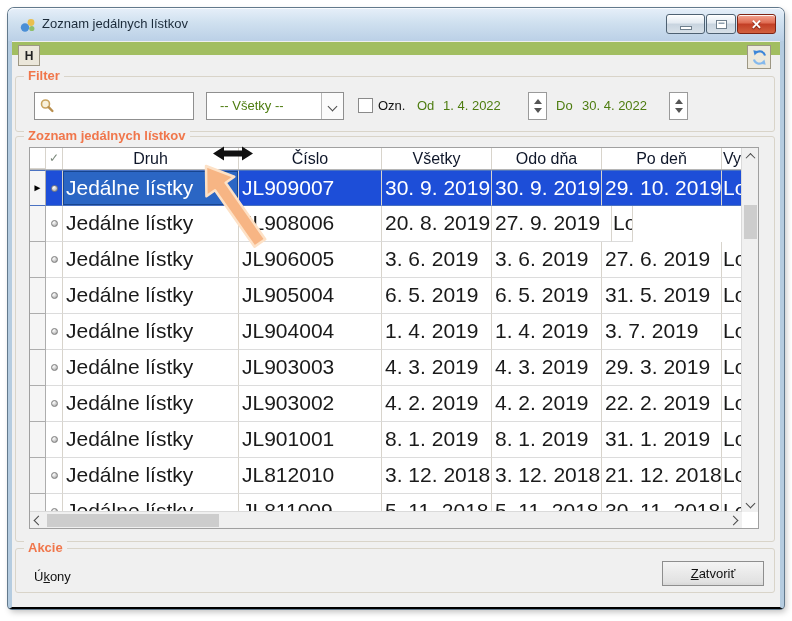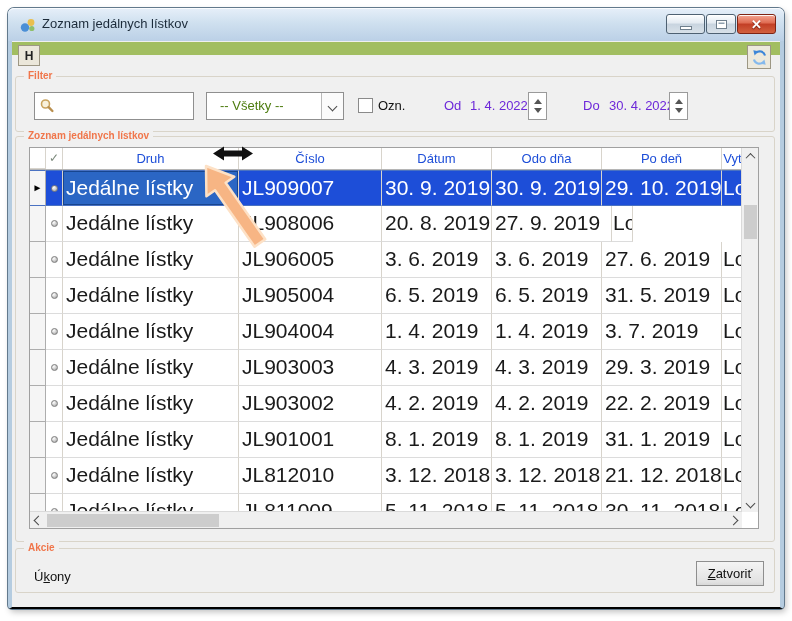--- a/index.html
+++ b/index.html
@@ -38,50 +38,50 @@
   .hbtn { position:absolute; left:6px; top:4px; width:22px; height:21px; z-index:3;
           background:#EBE7DA; border:1px solid #9D9784; font-size:12px; font-weight:bold;
           color:#222; display:flex; align-items:center; justify-content:center; }
   .refreshbtn { position:absolute; right:9px; top:4px; width:24px; height:24px; z-index:3;
           background:#EDE9DC; border:1px solid #9D9784;
           display:flex; align-items:center; justify-content:center; }
 
   
   .group { position:absolute; border:1px solid #D9D4C9; border-radius:3px; }
   .group > .glabel { position:absolute; top:-8px; left:8px; padding:0 4px; background:#F0F0F0;
-                     font-size:10px; font-weight:bold; color:#F0764B; line-height:14px; }
+                     font-size:13px; font-weight:bold; color:#F0764B; line-height:14px; }
   .grp-filter { left:3px; top:35px; width:760px; height:56px; }
   .grp-list   { left:3px; top:95px; width:760px; height:406px; }
   .grp-akcie  { left:3px; top:507px; width:760px; height:45px; }
 
   
   .searchbox { position:absolute; left:18px; top:15px; width:160px; height:28px;
                background:#FFF; border:1px solid #8F8F8F; display:flex; align-items:center; padding-left:4px; }
   .searchbox input { border:none; outline:none; flex:1; font-size:13px; min-width:0;
                      font-family:"Liberation Sans",sans-serif; }
   .combo { position:absolute; background:#FFF; border:1px solid #8F8F8F; height:28px; display:flex; }
   .combo .val { flex:1; font-size:13px; color:#4d7c0f; line-height:26px; padding-left:13px; white-space:nowrap; overflow:hidden; }
   .combo .drop { width:22px; border-left:1px solid #B9B9B9; background:#FBFBFB;
                  display:flex; align-items:center; justify-content:center; }
   .cmb-type { left:190px; top:15px; width:138px; }
   .cmb-period { left:682px; top:15px; width:76px; }
   .cmb-period .val { padding-left:4px; }
   .chk { position:absolute; left:342px; top:21px; width:15px; height:15px; background:#FFF; border:1px solid #8A8A8A; }
   .flabel { position:absolute; font-size:13px; color:#111; top:21px; white-space:nowrap; }
-  .fgray { color:#6d28d9;margin-left:27px; }
+  .fgray { color:#4d7c0f; }
   .spin { position:absolute; top:15px; width:19px; height:28px; background:#FFF; border:1px solid #9A9A9A;
           display:flex; flex-direction:column; align-items:center; justify-content:center; gap:4px; }
   .tri-up { width:0; height:0; border-left:4px solid transparent; border-right:4px solid transparent; border-bottom:5px solid #555; }
   .tri-dn { width:0; height:0; border-left:4px solid transparent; border-right:4px solid transparent; border-top:5px solid #555; }
 
   
   .table { position:absolute; left:13px; top:10px; width:730px; height:382px;
            background:#FFF; border:1px solid #A0A0A0; }
   .thead { display:flex; height:22px; background:#FFF; border-bottom:1px solid #B5B5B5; }
-  .th { font-size:13px; color:#1d4ed8; text-align:center; line-height:21px;
+  .th { font-size:16px; color:#0f172a; text-align:center; line-height:21px;
         border-right:1px solid #D8D4CC; overflow:hidden; white-space:nowrap; }
   .tbody { position:relative; height:342px; overflow:hidden; }
   .tr { display:flex; height:36px; background:#FFF; }
   .td { border-right:1px solid #D8D4CC; border-bottom:1px solid #DCDCDC;
         font-size:21px; color:#1A1A1A; line-height:34px; padding-left:3px;
         white-space:nowrap; overflow:hidden; }
   .c0 { width:16px; padding:0; background:#F5F5F5; border-right:1px solid #ADADAD; border-bottom:1px solid #ADADAD;
         display:flex; align-items:center; justify-content:center; }
   .c1 { width:17px; padding:0; display:flex; align-items:center; justify-content:center; }
   .c2 { width:176px; } .c3 { width:143px; } .c4 { width:110px; } .c5 { width:110px; }
@@ -106,21 +106,21 @@
   .vscroll .sbtn.down { position:absolute; bottom:0; }
   .hscroll .sbtn.right { position:absolute; right:0; }
   .chev { width:7px; height:7px; border-right:1.6px solid #4A4A4A; border-bottom:1.6px solid #4A4A4A; }
   .chev.up { transform:rotate(-135deg) translate(-1px,-1px); }
   .chev.down { transform:rotate(45deg); }
   .chev.left { transform:rotate(135deg); }
   .chev.right { transform:rotate(-45deg); }
 
   
   .ukony { position:absolute; left:18px; top:20px; font-size:13px; color:#111; }
-  .zatvorit { position:absolute; right:10px; top:12px; width:68px; height:25px;
+  .zatvorit { position:absolute; right:10px; top:12px; width:102px; height:25px;
               background:linear-gradient(180deg,#F4F4F4,#E2E2E2 85%,#D8D8D8);
               border:1px solid #8E8E8E; font-size:13px; color:#111;
               display:flex; align-items:center; justify-content:center;
               font-family:"Liberation Sans",sans-serif; }
 
   
   .anno { position:absolute; z-index:50; pointer-events:none; }
   .anno-resize { left:200px; top:104px; }
   .anno-arrow { left:178px; top:123px; }
 </style>
@@ -194,21 +194,21 @@
     </div>
 
     <div class="group grp-list">
       <span class="glabel">Zoznam jedálnych lístkov</span>
       <div class="table">
         <div class="thead">
           <div class="th c0"></div>
           <div class="th c1">✓</div>
           <div class="th c2">Druh</div>
           <div class="th c3">Číslo</div>
-          <div class="th c4">Dátum</div>
+          <div class="th c4">Všetky</div>
           <div class="th c5">Odo dňa</div>
           <div class="th c6">Po deň</div>
           <div class="th c7" style="text-align:center;">Vyt</div>
         </div>
         <div class="tbody">
             <div class="tr sel">
               <div class="td c0">
                 <span class="marker">►</span>
               </div>
               <div class="td c1">

